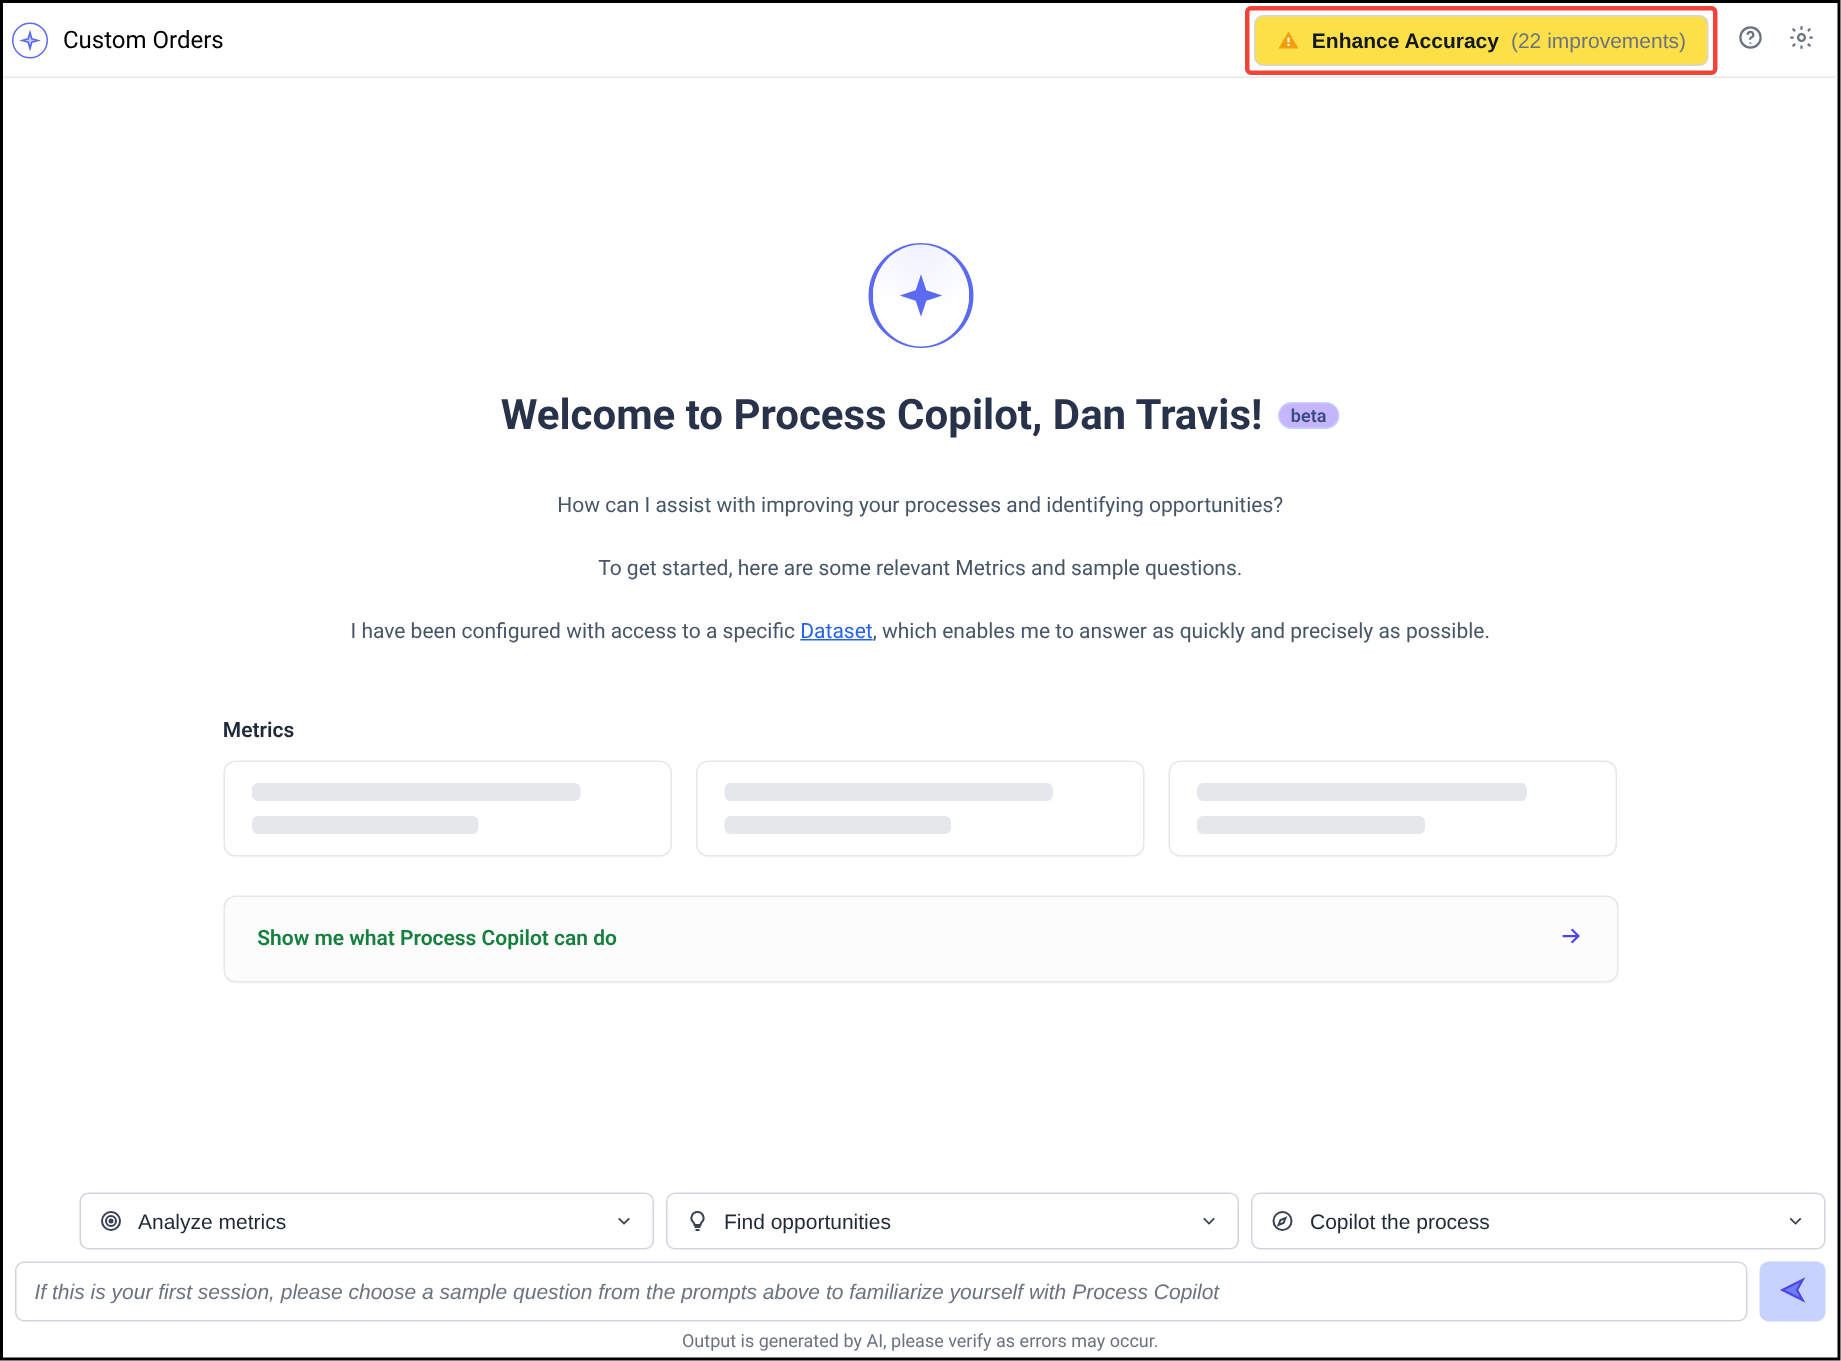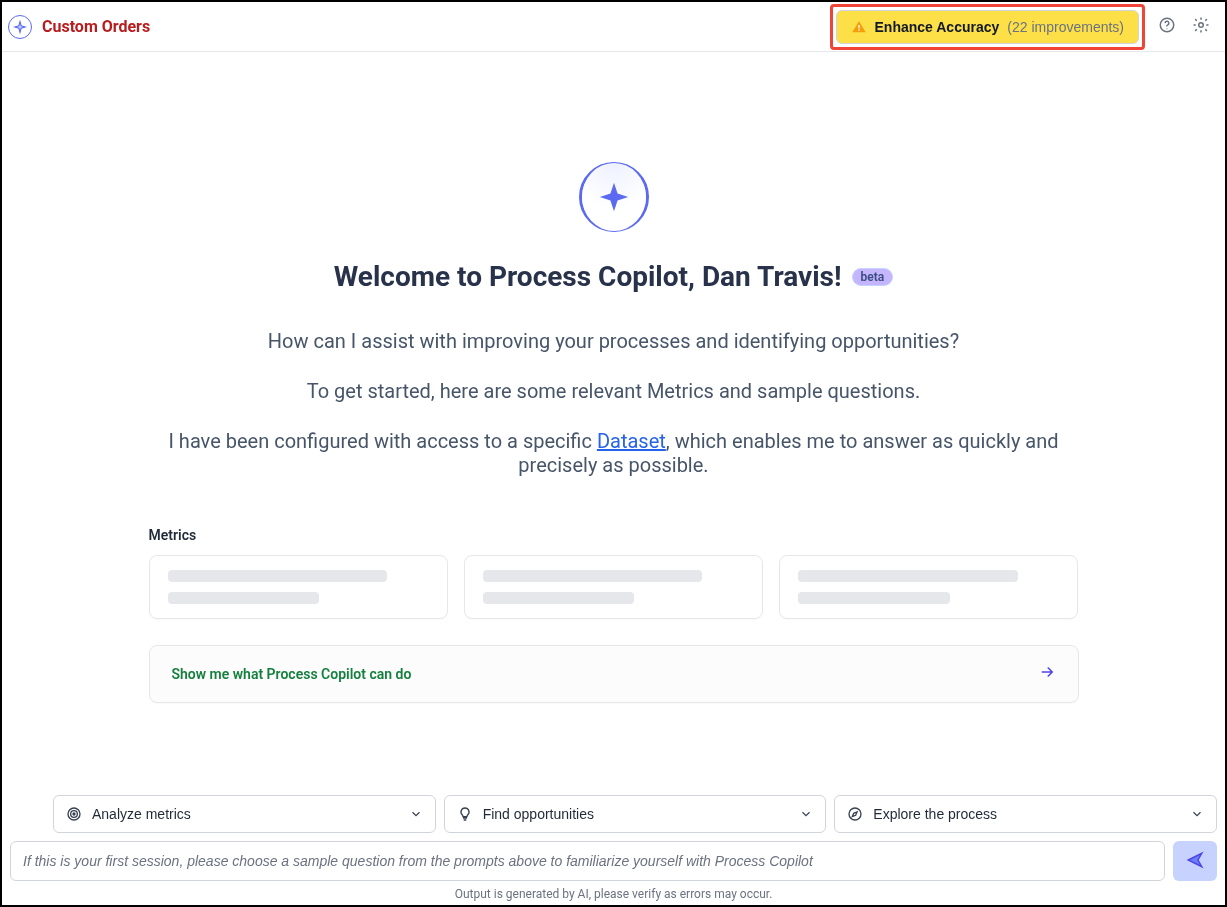--- a/index.html
+++ b/index.html
@@ -30,21 +30,21 @@
     padding: 0 12px 0 8px;
     gap: 10px;
   }
   .app-icon {
     width: 24px; height: 24px; border-radius: 50%;
     border: 1.5px solid #5b6af0; position: relative;
     display: inline-flex; align-items: center; justify-content: center;
     margin-left: -2px;
   }
   .app-icon svg { width: 14px; height: 14px; }
-  .app-title { font-weight: 700; font-size: 16px; color: #b91c1c; }
+  .app-title { font-weight: 400; font-size: 16px; color: #000000; }
   .header-spacer { flex: 1; }
   .enhance-btn {
     border: 1px solid #d1d5db;
     border-radius: 6px;
     background: #fde047;
     height: 34px;
     display: inline-flex; align-items: center;
     padding: 0 14px; gap: 8px;
     cursor: pointer;
     font-size: 14px;
@@ -82,21 +82,21 @@
   }
   .copilot-big-icon svg { width: 34px; height: 34px; }
   .welcome {
     margin-top: 28px; font-size: 28px; font-weight: 700; color: #28324a;
     display: inline-flex; align-items: center; gap: 10px;
   }
   .beta {
     display: inline-block; font-size: 12px; font-weight: 600; color: #394b80;
     border: 1px solid #c7d2fe; border-radius: 12px; padding: 1px 8px; background: #c4b5fd;
   }
-  .intro { margin-top: 36px; font-size: 20px; color: #475569; }
+  .intro { margin-top: 36px; font-size: 14px; color: #475569; }
   .intro p { margin-bottom: 26px; }
   .intro a { color: #2563eb; text-decoration: underline; }
 
   .metrics-label { text-align: left; font-size: 14px; font-weight: 600; color: #1f2937; margin-top: 50px; margin-bottom: 12px; }
   .metrics-row { display: flex; gap: 16px; }
   .metric-card {
     flex: 1; height: 64px; border: 1px solid #e5e7eb; border-radius: 8px; background: #fff;
     box-shadow: 0 1px 0 rgba(0,0,0,0.02); padding: 14px 18px; text-align: left;
   }
   .skel { background: #e5e7eb; border-radius: 4px; }
@@ -267,21 +267,21 @@
             </svg></span>
       </button>
       <button class="prompt-btn">
         <span class="lead">
           <span class="picon">
               <svg viewBox="0 0 24 24" fill="none" stroke="currentColor" stroke-width="2">
                 <circle cx="12" cy="12" r="9"></circle>
                 <path d="M15 9l-2 5-5 2 2-5 5-2z"></path>
               </svg>
             </span>
-          <span>Explore the process</span>
+          <span>Copilot the process</span>
         </span>
         <span class="chev"><svg viewBox="0 0 24 24" fill="none" stroke="currentColor" stroke-width="2">
               <path d="M6 9l6 6 6-6"></path>
             </svg></span>
       </button>
     </div>
 
     <div class="input-row">
       <input class="chat-input" type="text" placeholder="If this is your first session, please choose a sample question from the prompts above to familiarize yourself with Process Copilot" style="">
       <button class="send-btn">

